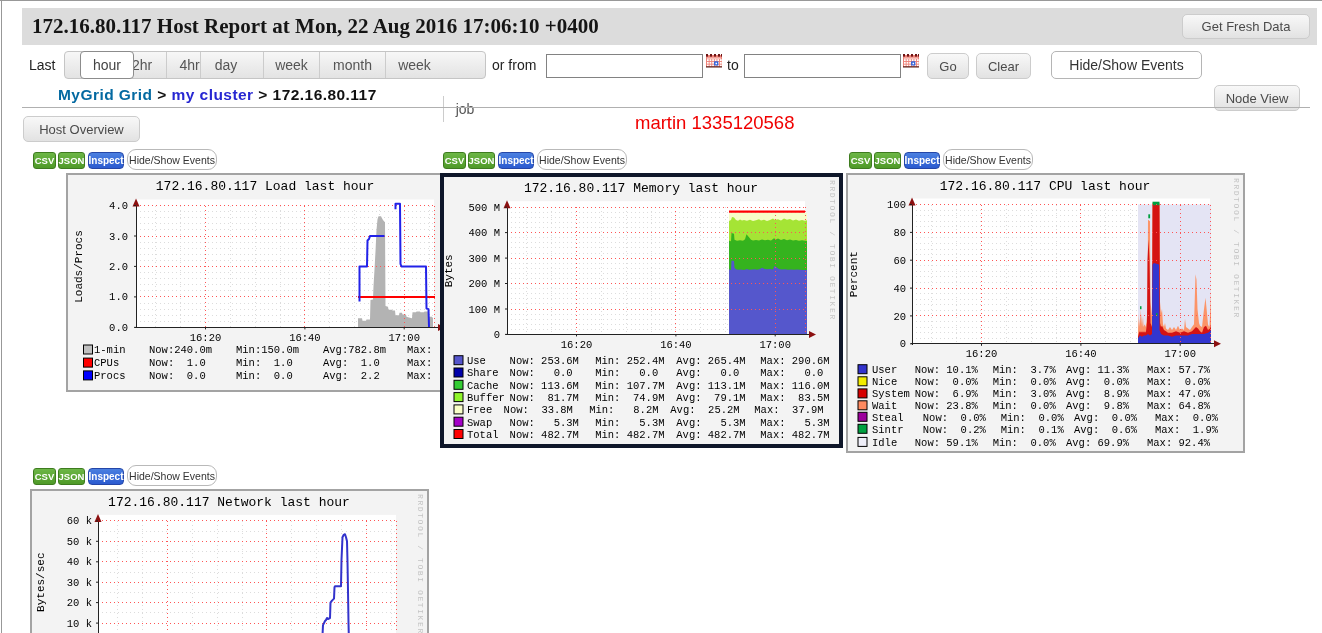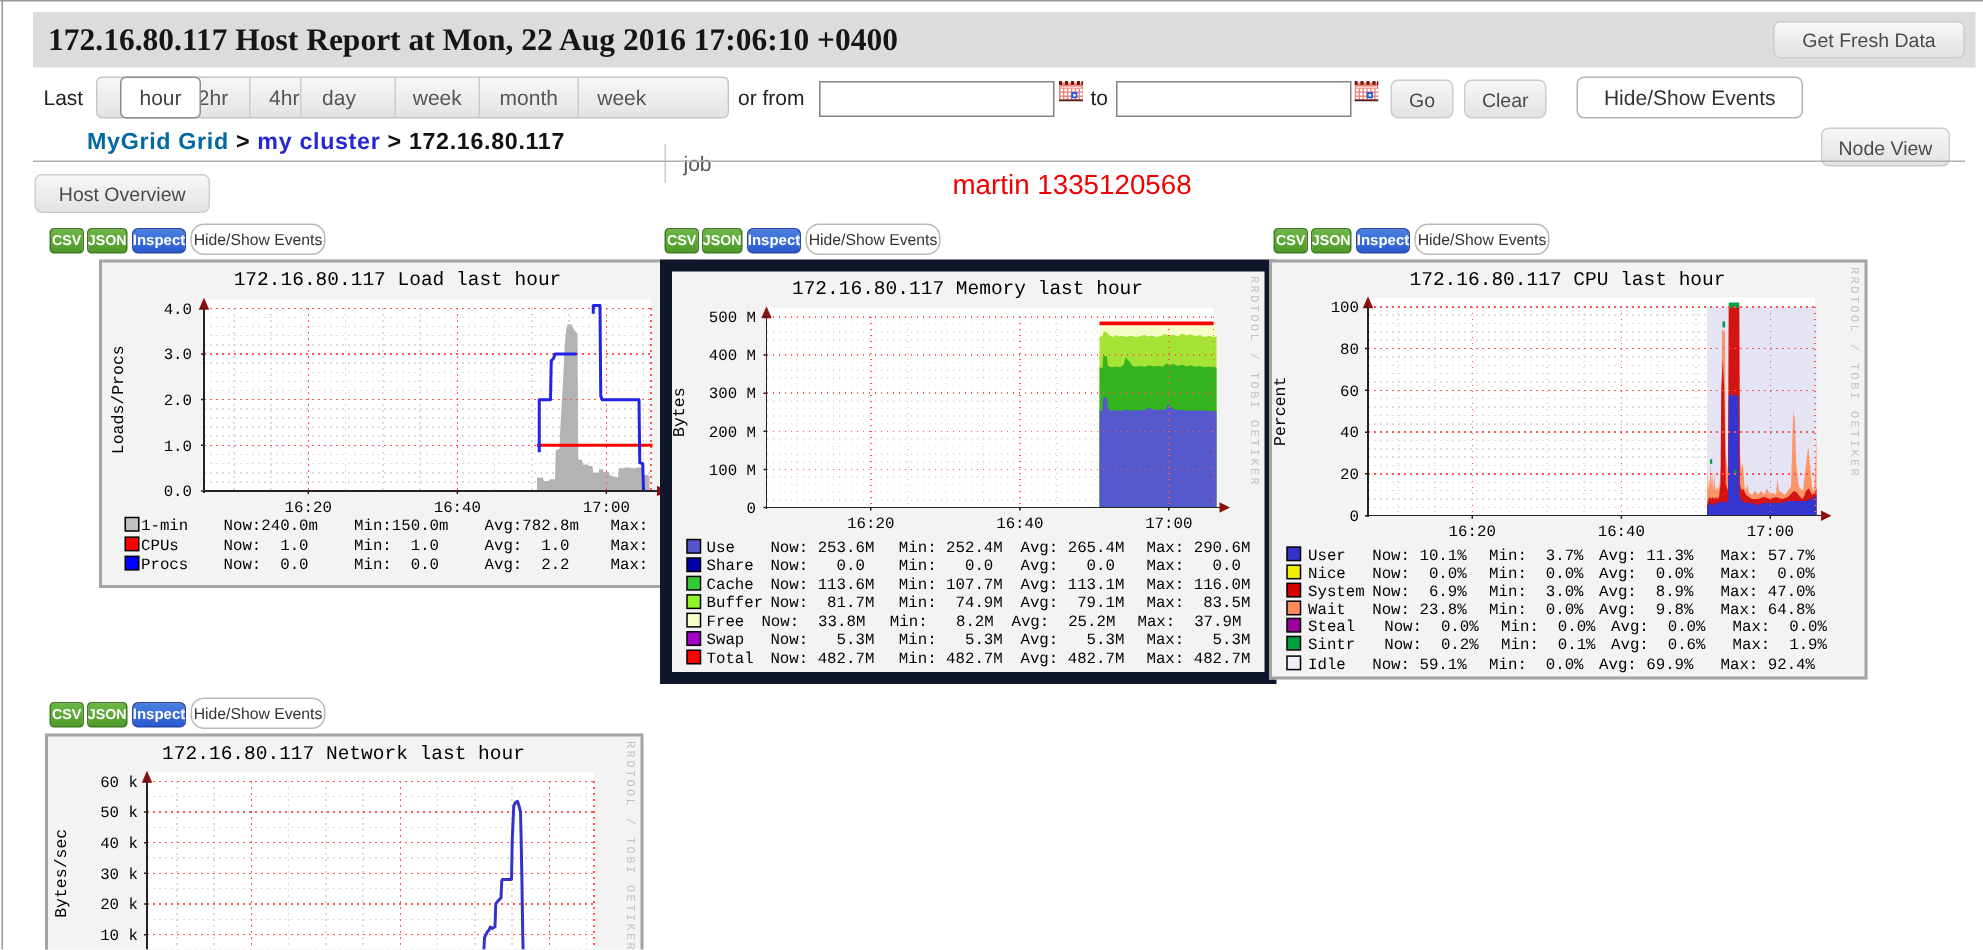--- a/index.html
+++ b/index.html
@@ -182,21 +182,21 @@
 <text x="81" y="204.2" font-size="10.5" fill="#000" xml:space="preserve">Now:  0.0</text>
 <text x="168" y="204.2" font-size="10.5" fill="#000" xml:space="preserve">Min:  0.0</text>
 <text x="255" y="204.2" font-size="10.5" fill="#000" xml:space="preserve">Avg:  2.2</text>
 <text x="339" y="204.2" font-size="10.5" fill="#000" xml:space="preserve">Max:   4.0</text>
 </svg>
     </div>
 <div style="position:absolute;left:443px;top:152px;width:21px;height:15px;background:linear-gradient(#6cb646,#4f9a28);border:1px solid #3e7c1f;border-radius:3px;color:#fff;font:bold 9.5px 'Liberation Sans', sans-serif;display:flex;align-items:center;justify-content:center;">CSV</div>
 <div style="position:absolute;left:468px;top:152px;width:25px;height:15px;background:linear-gradient(#6cb646,#4f9a28);border:1px solid #3e7c1f;border-radius:3px;color:#fff;font:bold 9.5px 'Liberation Sans', sans-serif;display:flex;align-items:center;justify-content:center;">JSON</div>
 <div style="position:absolute;left:498px;top:152px;width:34px;height:15px;background:linear-gradient(#4a7fe0,#2b5bd0);border:1px solid #2446a8;border-radius:4px;color:#fff;font:bold 10px 'Liberation Sans', sans-serif;display:flex;align-items:center;justify-content:center;">Inspect</div>
 <div style="position:absolute;left:537px;top:149px;width:88px;height:19px;background:#fff;border:1px solid #b9b9b9;border-radius:9px;white-space:nowrap;color:#333;font:10.5px 'Liberation Sans', sans-serif;display:flex;align-items:center;justify-content:center;">Hide/Show Events</div>
-<div style="position:absolute;left:440px;top:173px;width:395px;height:267px;border:8px solid #0f172a;background:#f3f3f3;overflow:hidden;">
+<div style="position:absolute;left:440px;top:173px;width:395px;height:267px;border:4px solid #0f172a;background:#f3f3f3;overflow:hidden;">
       <svg width="395" height="267" xmlns="http://www.w3.org/2000/svg" style="position:absolute;left:0;top:0;font-family:'Liberation Mono', monospace;">
 <rect x="63" y="24.2" width="298" height="133.2" fill="#ffffff"></rect>
 <line x1="63" y1="35.3" x2="361" y2="35.3" stroke="#dcdcdc" stroke-dasharray="1,3" shape-rendering="crispEdges"></line>
 <line x1="63" y1="40.4" x2="361" y2="40.4" stroke="#dcdcdc" stroke-dasharray="1,3" shape-rendering="crispEdges"></line>
 <line x1="63" y1="45.5" x2="361" y2="45.5" stroke="#dcdcdc" stroke-dasharray="1,3" shape-rendering="crispEdges"></line>
 <line x1="63" y1="50.6" x2="361" y2="50.6" stroke="#dcdcdc" stroke-dasharray="1,3" shape-rendering="crispEdges"></line>
 <line x1="63" y1="60.7" x2="361" y2="60.7" stroke="#dcdcdc" stroke-dasharray="1,3" shape-rendering="crispEdges"></line>
 <line x1="63" y1="65.8" x2="361" y2="65.8" stroke="#dcdcdc" stroke-dasharray="1,3" shape-rendering="crispEdges"></line>
 <line x1="63" y1="70.9" x2="361" y2="70.9" stroke="#dcdcdc" stroke-dasharray="1,3" shape-rendering="crispEdges"></line>
 <line x1="63" y1="76.0" x2="361" y2="76.0" stroke="#dcdcdc" stroke-dasharray="1,3" shape-rendering="crispEdges"></line>

